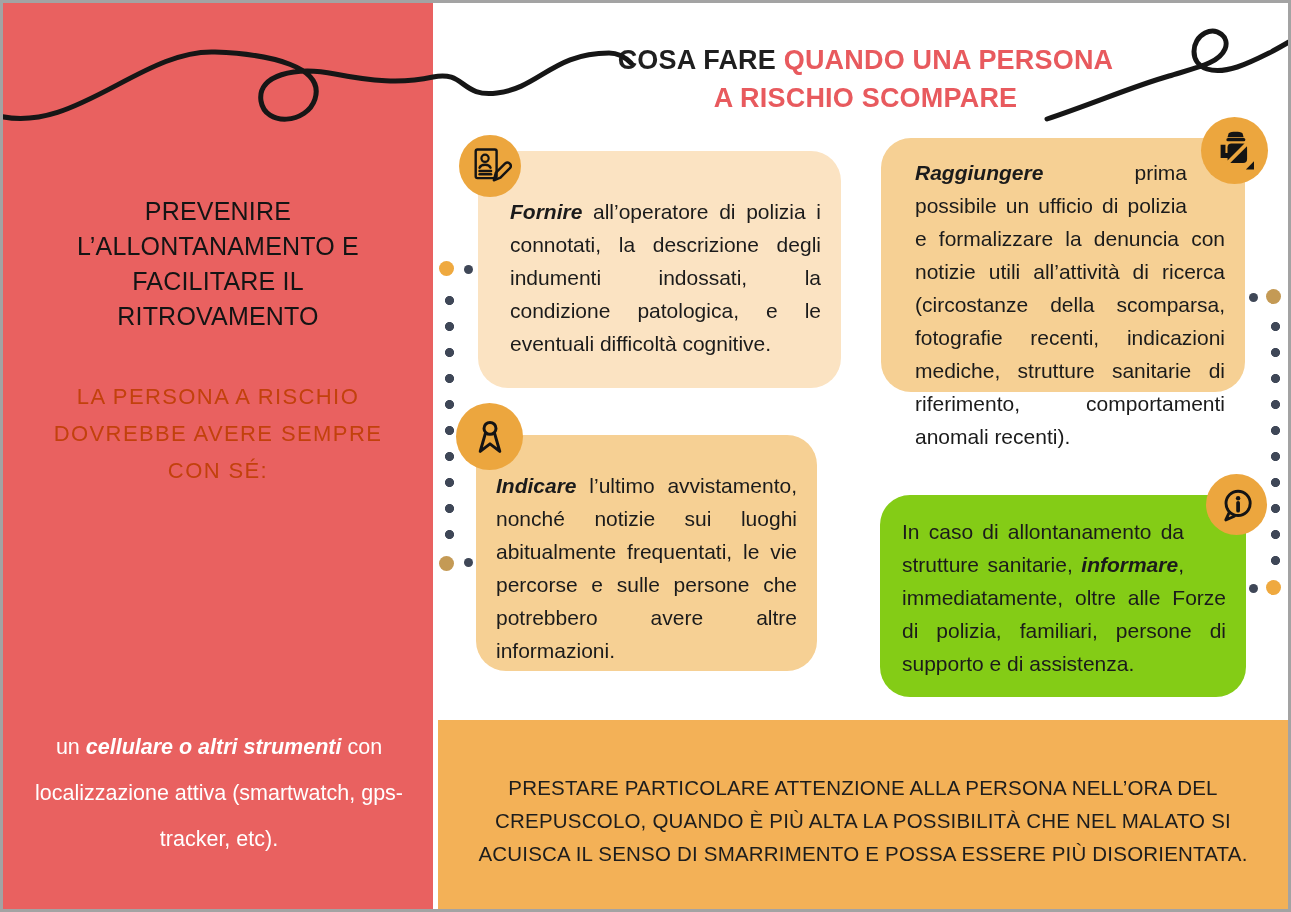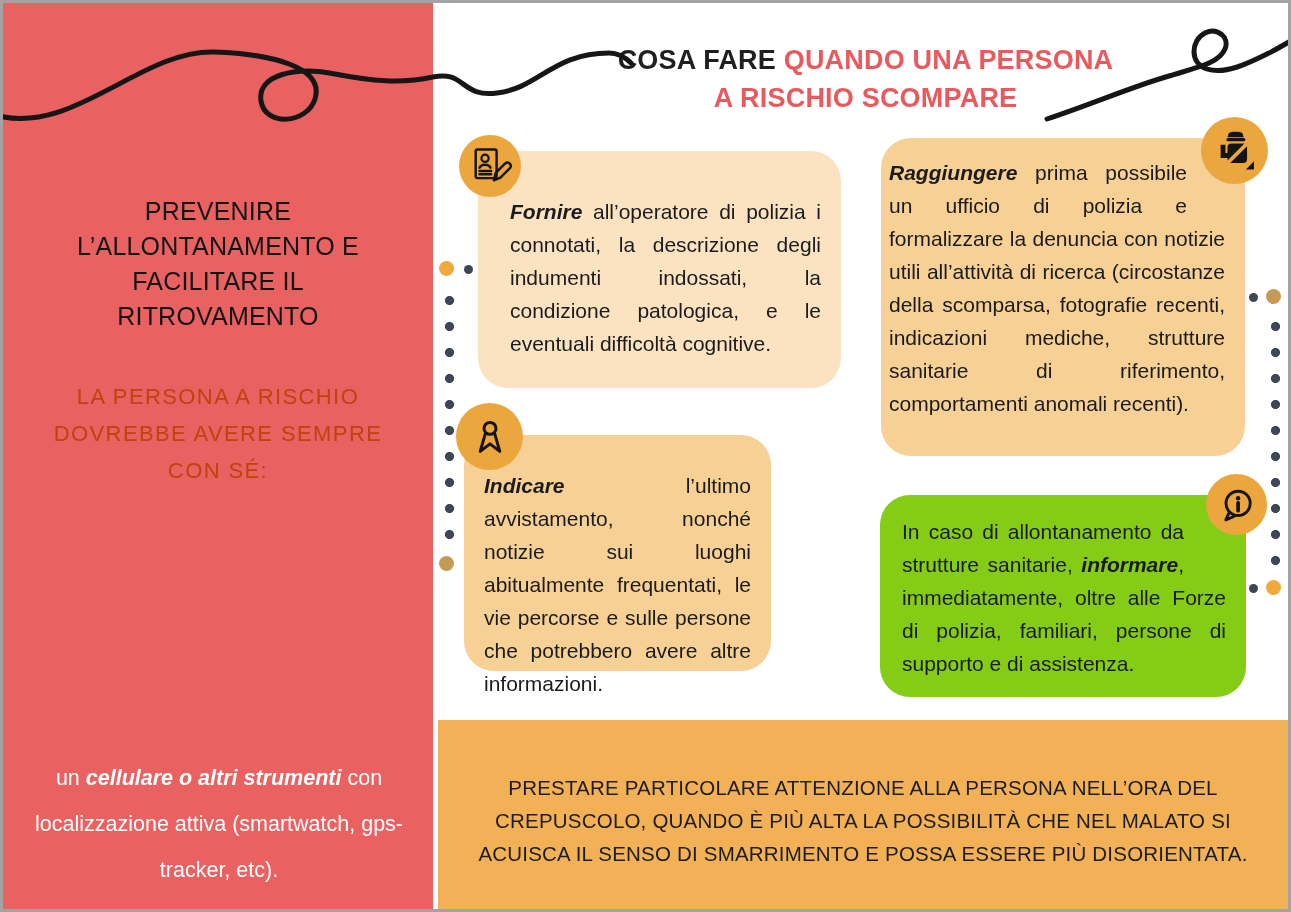--- a/index.html
+++ b/index.html
@@ -9,35 +9,35 @@
   
   .left-panel{position:absolute;left:0;top:0;bottom:0;width:430px;background:#e96160;z-index:1;}
   .lp-title{position:absolute;left:20px;top:191px;width:390px;z-index:2;
     text-align:center;font-weight:normal;font-size:25px;line-height:35px;color:#141414;
     white-space:pre-line;letter-spacing:.2px;}
   .lp-subtitle{position:absolute;left:20px;top:375px;width:390px;z-index:2;
     text-align:center;color:#c2410c;font-size:22px;line-height:37px;white-space:pre-line;
     letter-spacing:1.4px;font-weight:normal;}
   .lp-item{position:absolute;left:20px;width:392px;z-index:2;text-align:center;color:#ffffff;
     font-size:21.5px;line-height:46px;font-weight:normal;}
-  #lp-item-1{top:506px;} #lp-item-2{top:730px;}
+  #lp-item-1{top:506px;} #lp-item-2{top:699px;}
   .em{font-weight:bold;font-style:italic;}
   
   .header{position:absolute;left:540px;top:38px;width:645px;z-index:2;text-align:center;
     font-weight:bold;font-size:27px;line-height:38px;letter-spacing:.2px;}
   .header .black{color:#1f1f1f;} .header .red{color:#e85a5e;}
   
   .squiggles{position:absolute;left:0;top:0;width:1291px;height:170px;z-index:3;pointer-events:none;}
   
   .card{position:absolute;border-radius:30px;box-sizing:border-box;color:#1b1b1b;
     font-size:21px;line-height:33px;text-align:justify;z-index:2;}
   .card .lead{font-weight:bold;font-style:italic;}
   #card-fornire {left:475px;top:148px;width:363px;height:237px;background:#fbe3c2;padding:44px 20px 0 32px;}
-  #card-indicare {left:461px;top:432px;width:307px;height:236px;background:#f6d094;padding:34px 20px 0 20px;}
-  #card-raggiungere{left:878px;top:135px;width:364px;height:318px;background:#f6d094;padding:18px 20px 0 8px;}
+  #card-indicare {left:473px;top:432px;width:341px;height:236px;background:#f6d094;padding:34px 20px 0 20px;}
+  #card-raggiungere{left:878px;top:135px;width:364px;height:254px;background:#f6d094;padding:18px 20px 0 34px;}
   #card-informare {left:877px;top:492px;width:366px;height:202px;background:#84cc16;padding:20px 20px 0 22px;}
   .icon-gap{float:right;width:38px;height:46px;}
   #card-informare .icon-gap{width:42px;height:40px;}
   
   .icon-circle{position:absolute;border-radius:50%;background:#eca63e;z-index:4;
     display:flex;align-items:center;justify-content:center;}
   #icon-circle-1{left:456px;top:132px;width:62px;height:62px;}
   #icon-circle-2{left:453px;top:400px;width:67px;height:67px;}
   #icon-circle-3{left:1198px;top:114px;width:67px;height:67px;}
   #icon-circle-4{left:1203px;top:471px;width:61px;height:61px;}

